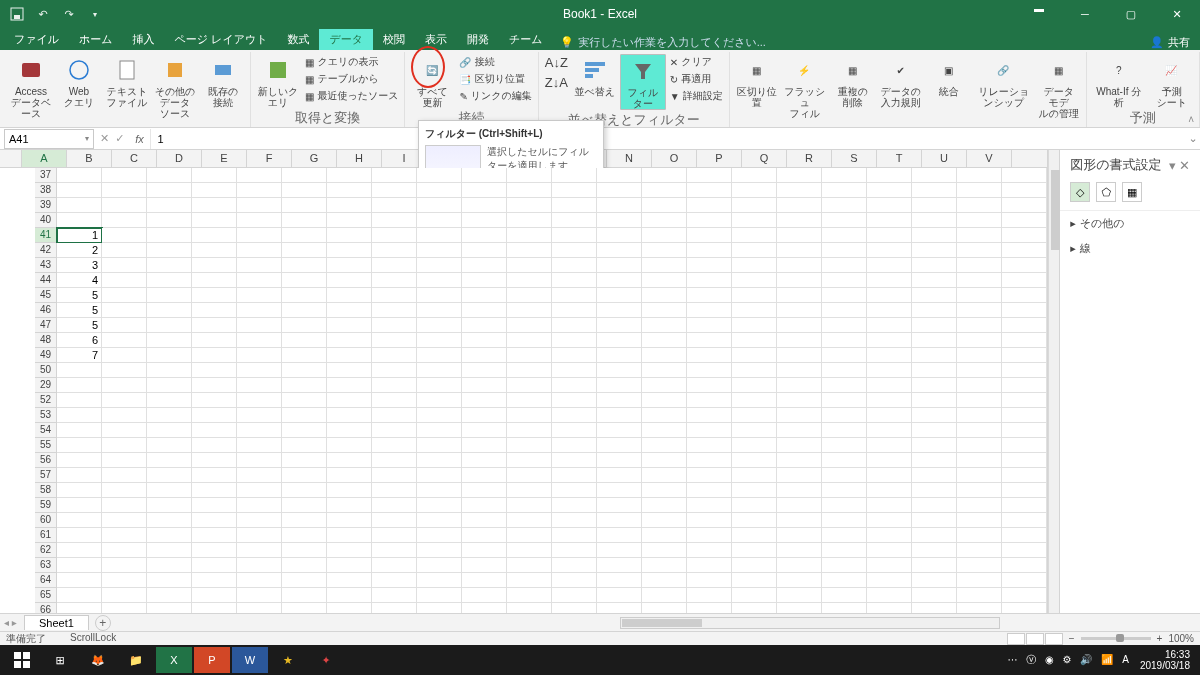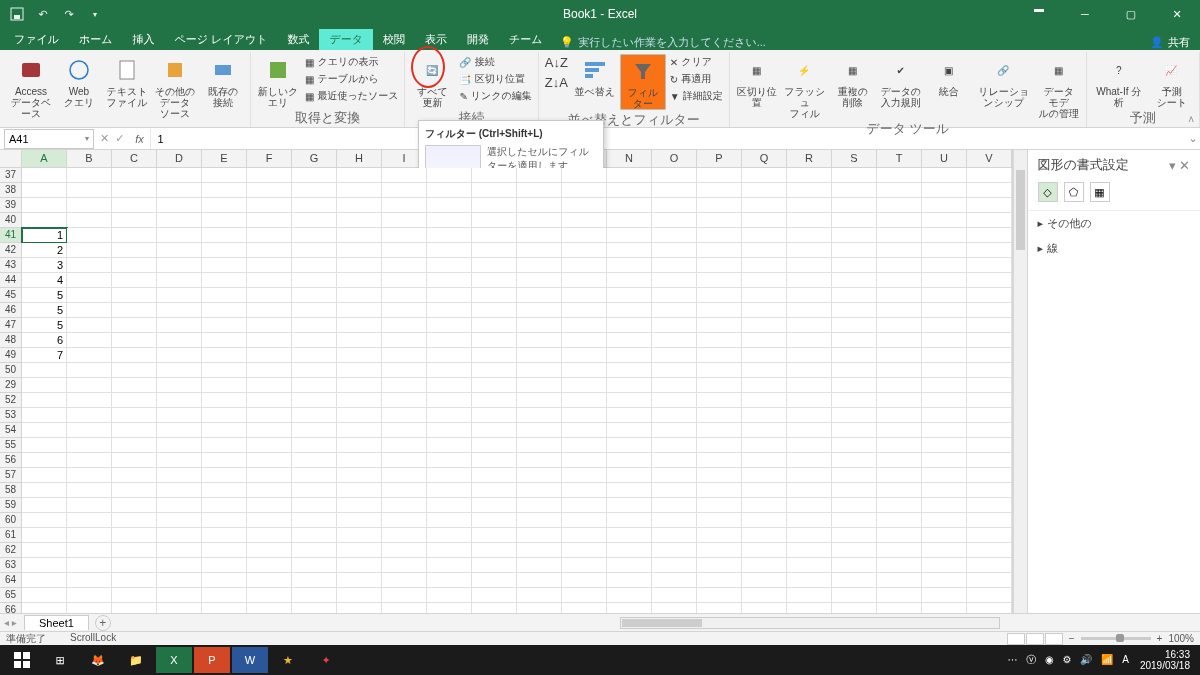--- a/index.html
+++ b/index.html
@@ -23,41 +23,41 @@
   
   .ribbon { height: 78px; background:#f3f3f3; border-bottom:1px solid #d4d4d4; display:flex; align-items:stretch; padding:2px 4px 0 4px; font-size:10px; color:#444;}
   .group { border-right:1px solid #e0e0e0; display:flex; flex-direction:column; justify-content:space-between; padding:2px 4px 0 4px;}
   .group-body{ display:flex; align-items:flex-start; gap:2px;}
   .group-label{ text-align:center; font-size:13px; color:#666; padding:1px 0 2px;}
   .bigbtn { display:flex; flex-direction:column; align-items:center; justify-content:flex-start; width:46px; padding:2px 2px 0; gap:2px; text-align:center; line-height:1.1;}
   .bigbtn .ic{width:28px;height:28px;display:flex;align-items:center;justify-content:center;}
   .smallrow { display:flex; flex-direction:column; gap:1px; justify-content:center;}
   .smallbtn { display:flex; align-items:center; gap:3px; padding:1px 2px; white-space:nowrap;}
   .ic svg{display:block;}
-  .filterbtn { background:#f97316; border:1px solid #bdbdbd; border-radius:1px;}
+  .filterbtn { background:#5eead4; border:1px solid #bdbdbd; border-radius:1px;}
 
   
   .red-circle{ position:absolute; border:2px solid #e03020; border-radius:50%; width:34px; height:42px; pointer-events:none;}
 
   
   .fxbar { height:22px; border-bottom:1px solid #d4d4d4; display:flex; align-items:center; background:#fff;}
   .namebox { width:90px; height:20px; border:1px solid #c9c9c9; margin:0 2px 0 4px; display:flex; align-items:center; padding:0 4px; font-size:11px; justify-content:space-between;}
   .fxlabel { width:22px; text-align:center; font-style:italic; color:#666;}
   .fxinput { flex:1; height:20px; border-left:1px solid #e6e6e6; padding:0 6px; font-size:11px; display:flex; align-items:center;}
   .fxicons { display:flex; gap:6px; color:#999; padding:0 4px;}
 
   
   .main { display:flex; height: calc(675px - 28px - 22px - 78px - 22px - 18px - 14px - 30px);}
   .sheet-wrap{ flex:1; display:flex; flex-direction:column; border-right:1px solid #d4d4d4;}
   .colhdr { display:flex; height:18px; background:#f3f3f3; border-bottom:1px solid #d4d4d4;}
   .corner{ width:22px; border-right:1px solid #d4d4d4; background:#f3f3f3;}
   .ch { width:45px; border-right:1px solid #d4d4d4; text-align:center; font-size:11px; color:#444; line-height:17px;}
   .rows { overflow:hidden; position:relative;}
   .row { display:flex; height:15px;}
-  .rh { width:22px; background:#f3f3f3; border-right:1px solid #d4d4d4; border-bottom:1px solid #d4d4d4; text-align:center; font-size:10px; color:#444; line-height:14px;}
+  .rh { width:22px; background:#f3f3f3; border-right:1px solid #d4d4d4; border-bottom:1px solid #d4d4d4; text-align:center; font-size:10px; color:#444; line-height:14px;margin-left:35px;}
   .cell { width:45px; border-right:1px solid #e0e0e0; border-bottom:1px solid #e0e0e0; font-size:11px; padding-right:3px; text-align:right; line-height:14px; background:#fff;}
   .rh.active, .ch.active{ background:#d6ebd6; color:#217346;}
   .cell.selected{ outline:2px solid #1e7145; outline-offset:-1px;}
 
   
   .pane { width:180px; border-left:1px solid #d4d4d4; background:#fff; display:flex; flex-direction:column;}
   .pane-hdr{ padding:6px 10px 4px; font-size:13px; color:#444; display:flex; justify-content:space-between; align-items:center;}
   .pane-icons{ display:flex; gap:6px; padding:4px 10px 8px; border-bottom:1px solid #eee;}
   .pic{ width:20px;height:20px;border:1px solid #ccc; display:flex;align-items:center;justify-content:center;}
   .pane-item{ padding:5px 10px; font-size:11px; color:#444; display:flex; align-items:center; gap:4px;}
@@ -285,21 +285,20 @@
       <div class="bigbtn" style="width:60px">
           <div class="ic">🔗</div>
           <span>リレーションシップ</span>
         </div>
       <div class="bigbtn">
           <div class="ic">▦</div>
           <span style="white-space:pre-line">データ モデ
 ルの管理</span>
         </div>
     </div>
-    <div class="group-label">データ ツール</div>
   </div>
 
   <div class="group">
     <div class="group-body">
       <div class="bigbtn" style="width:56px">
           <div class="ic">?</div>
           <span>What-If 分析</span>
         </div>
       <div class="bigbtn">
           <div class="ic">📈</div>

